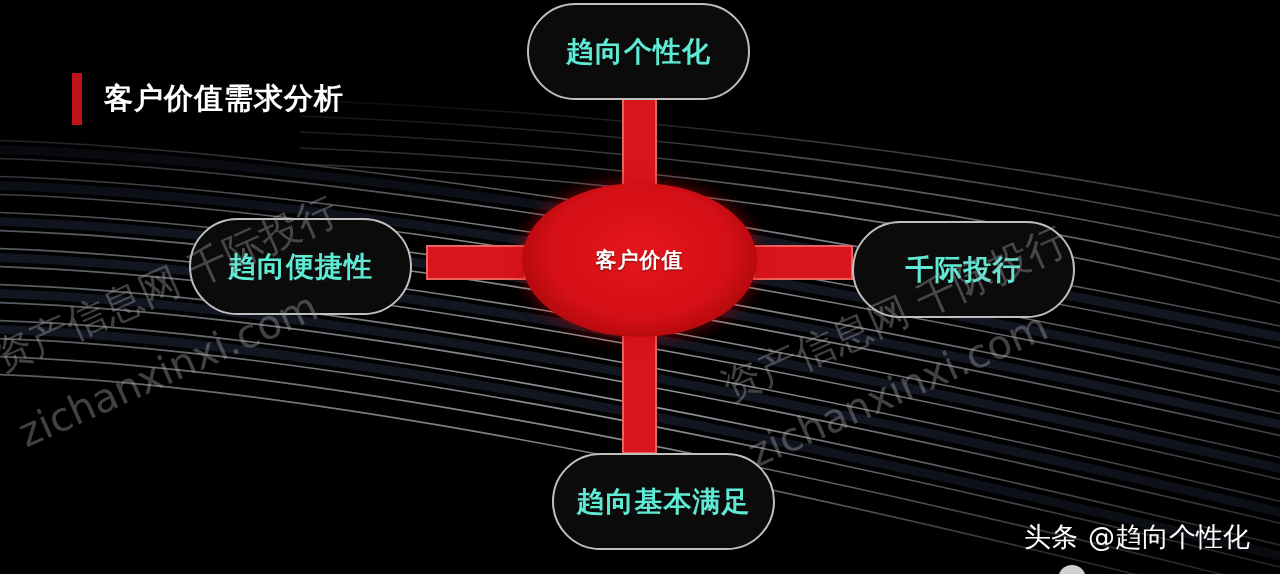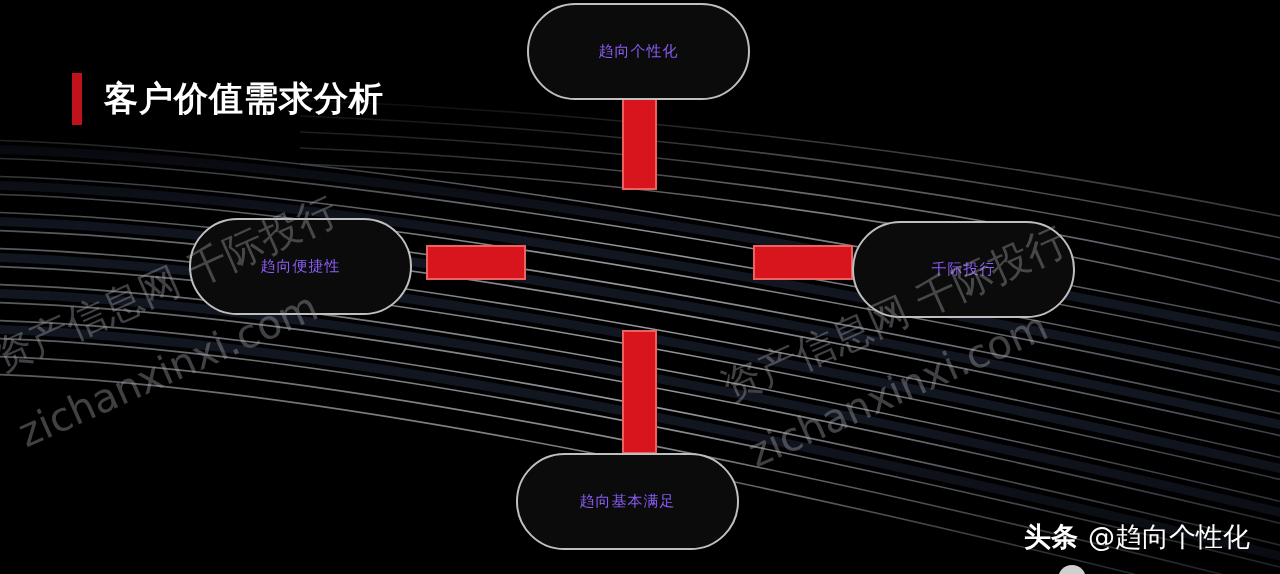--- a/index.html
+++ b/index.html
@@ -12,48 +12,48 @@
   .bg-lines {
     position: absolute; inset: 0;
   }
   .bg-fade {
     position: absolute; inset: 0;
     background: linear-gradient(180deg, rgba(0,0,0,1) 0%, rgba(0,0,0,0.85) 18%, rgba(0,0,0,0) 42%, rgba(0,0,0,0) 72%, rgba(0,0,0,0.55) 100%);
   }
   .title-wrap { position: absolute; left: 72px; top: 73px; height: 52px; display: flex; align-items: center; }
   .title-bar { width: 10px; height: 52px; background: #c0121a; }
   .title-text {
-    margin-left: 22px; color: #fff; font-size: 34px; font-weight: bold; letter-spacing: 1px;
+    margin-left: 22px; color: #fff; font-size: 29px; font-weight: bold; letter-spacing: 1px;
   }
   .connector { position: absolute; background: #d8141c; box-shadow: 0 0 0 2px rgba(255,160,150,0.55) inset; }
   .connector.v { left: 622px; width: 35px; }
   .connector.h { top: 245px; height: 35px; }
   .center {
     position: absolute; left: 522px; top: 183px; width: 235px; height: 154px;
     border-radius: 50%;
     background: radial-gradient(ellipse at 50% 45%, #e5161c 0%, #d40f15 55%, #9a0508 88%, #6a0204 100%);
     box-shadow: 0 0 18px rgba(200,10,15,0.6);
     display: flex; align-items: center; justify-content: center;
   }
   .center-text { color: #fff; font-size: 21px; font-weight: bold; letter-spacing: 1px; text-shadow: 0 1px 2px rgba(0,0,0,0.5); }
   .pill {
     position: absolute; width: 223px; height: 97px; border-radius: 49px;
     background: #0b0b0b; border: 2px solid #bfbfbf; box-sizing: border-box;
     display: flex; align-items: center; justify-content: center;
   }
-  .pill-text { color: #8b5cf6; font-size: 15px; font-weight: normal; letter-spacing: 1px; }
+  .pill-text { color: #5eead4; font-size: 28px; font-weight: bold; letter-spacing: 1px; }
   .watermark {
     position: absolute; color: rgba(170,170,175,0.38); font-size: 40px; white-space: nowrap;
     transform-origin: left bottom; pointer-events: none;
   }
   .credit {
     position: absolute; left: 1024px; top: 519px; color: #fff; font-size: 27px;
     display: flex; align-items: baseline; gap: 10px;
   }
-  .credit-brand { font-weight: bold; }
+  .credit-brand { font-weight: normal; }
   .credit-handle { font-weight: normal; }
   .avatar-peek {
     position: absolute; left: 1058px; top: 565px; width: 28px; height: 28px; border-radius: 50%;
     background: #cfcfcf;
   }
 </style>
 </head>
 <body>
 
 <div class="stage">
@@ -101,31 +101,34 @@
   <div class="title-wrap">
     <div class="title-bar"></div>
     <div class="title-text">客户价值需求分析</div>
   </div>
 
   <div class="connector v" style="top:98px; height:92px;"></div>
   <div class="connector v" style="top:330px; height:124px;"></div>
   <div class="connector h" style="left:426px; width:100px;"></div>
   <div class="connector h" style="left:753px; width:100px;"></div>
 
+  <div class="center">
+    <span class="center-text">客户价值</span>
+  </div>
 
   <div class="pill" style="left:527px; top:3px;">
     <span class="pill-text">趋向个性化</span>
   </div>
   <div class="pill" style="left:189px; top:218px;">
     <span class="pill-text">趋向便捷性</span>
   </div>
   <div class="pill" style="left:852px; top:221px;">
     <span class="pill-text">千际投行</span>
   </div>
-  <div class="pill" style="left:516px; top:453px;">
+  <div class="pill" style="left:552px; top:453px;">
     <span class="pill-text">趋向基本满足</span>
   </div>
 
   <div class="watermark" style="left:6px; top:330px; transform: rotate(-24deg);">资产信息网 千际投行</div>
   <div class="watermark" style="left:30px; top:410px; transform: rotate(-24deg);">zichanxinxi.com</div>
   <div class="watermark" style="left:735px; top:360px; transform: rotate(-24deg);">资产信息网 千际投行</div>
   <div class="watermark" style="left:760px; top:430px; transform: rotate(-24deg);">zichanxinxi.com</div>
 
   <div class="credit">
     <span class="credit-brand">头条</span>

